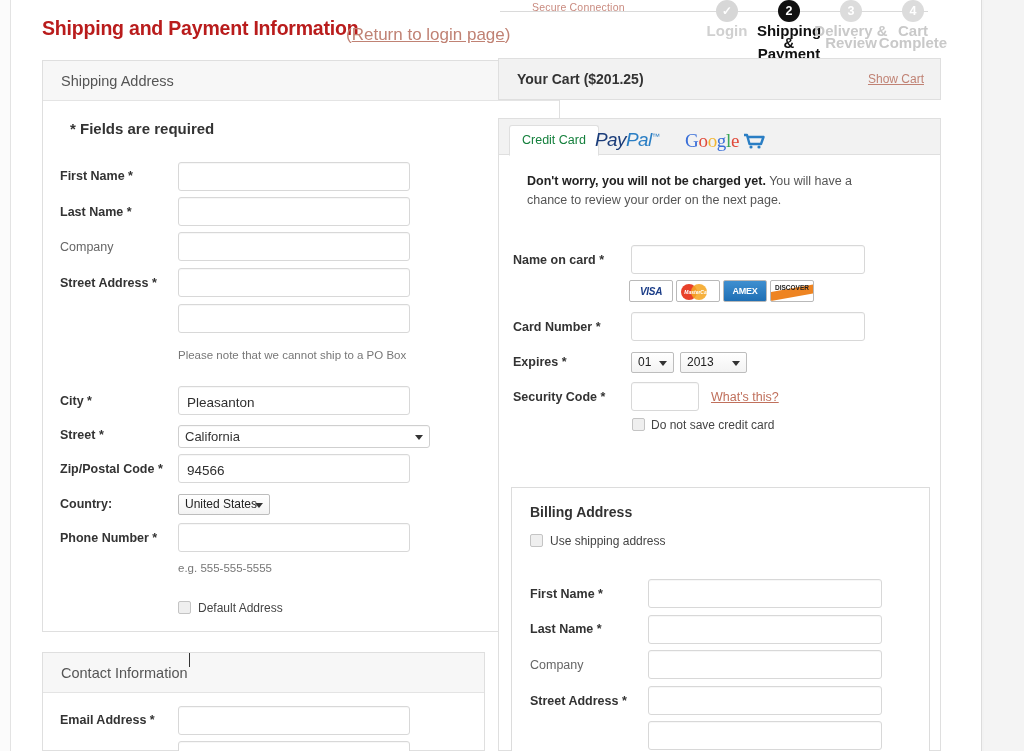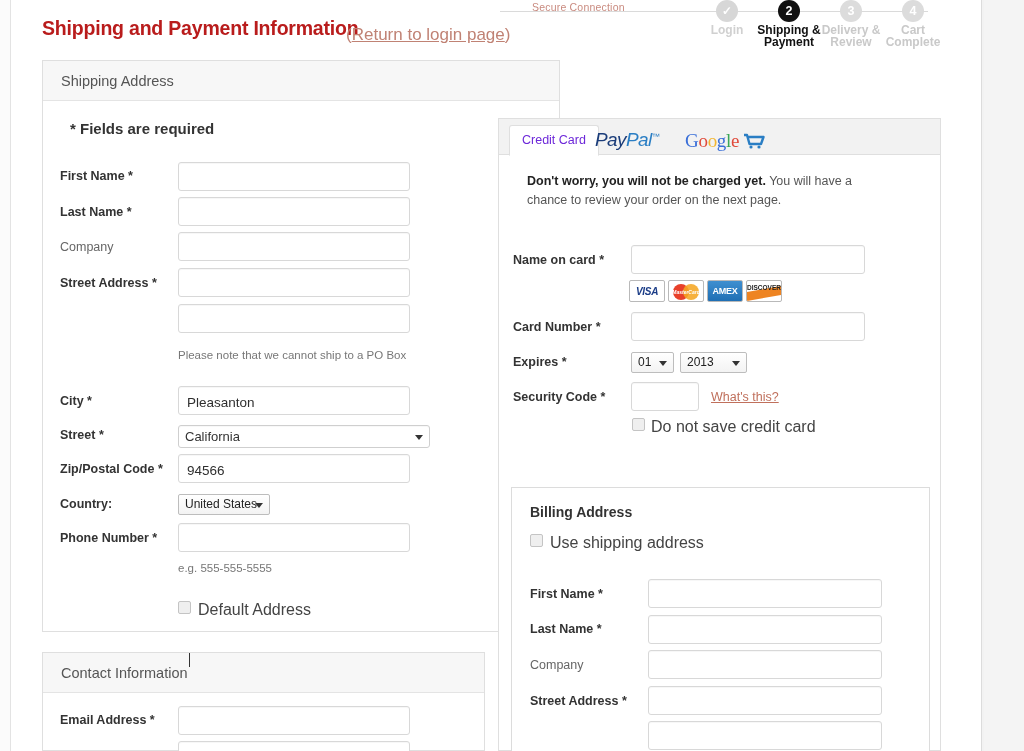--- a/index.html
+++ b/index.html
@@ -49,21 +49,21 @@
   .step { position: absolute; top: 0px; text-align: center; width: 74px; }
   .step .circ {
     width: 22px; height: 22px; border-radius: 50%;
     margin: 0 auto; color: #fff; font-size: 12.5px; font-weight: bold;
     line-height: 22px; text-align: center;
   }
   .step.done .circ { background: #d7d7d7; font-size: 12px; }
   .step.active .circ { background: #111111; }
   .step.todo .circ { background: #dcdcdc; }
   .step .lbl {
-    margin-top: 3px; font-size: 12px; line-height: 11.5px;
+    margin-top: 3px; font-size: 15px; line-height: 11.5px;
     color: #c9c9c9; font-weight: bold;
   }
   .step.active .lbl { color: #111; }
   .step.done .lbl { color: #d0d0d0; }
 
   
   .page-title {
     position: absolute; left: 42px; top: 17px;
     font-size: 19.5px; font-weight: bold; color: #b91c1c;
     letter-spacing: -.2px;
@@ -146,31 +146,31 @@
     border-right: 4px solid transparent;
     border-top: 5px solid #333;
   }
 
   
   .cbox {
     position: absolute; width: 13px; height: 13px;
     background: #efefef; border: 1px solid #c4c4c4; border-radius: 2px;
   }
   .cbox-lbl {
-    position: absolute; font-size: 16px; color: #444; white-space: nowrap;
+    position: absolute; font-size: 12px; color: #444; white-space: nowrap;
   }
 
   
   .tabbar {
     position: absolute; left: 0; top: 0; right: 0; height: 36px;
     background: #f2f2f2; border-bottom: 1px solid #dfdfdf;
   }
   .tab {
     position: absolute; top: 6px; height: 30px; line-height: 29px;
-    padding: 0 12px; font-size: 12.5px; color: #6d28d9;
+    padding: 0 12px; font-size: 12.5px; color: #15803d;
   }
   .tab.active {
     background: #fff; border: 1px solid #dfdfdf; border-bottom: 1px solid #fff;
     border-radius: 3px 3px 0 0; top: 6px; height: 31px;
   }
   .paypal { position: absolute; top: 10px; font-style: italic; font-weight: normal;
             font-size: 19px; letter-spacing: -.6px; }
   .paypal .p1 { color: #1b3d7a; }
   .paypal .p2 { color: #2a7ec4; }
   .paypal .tm { font-size: 8px; font-style: normal; vertical-align: super; color:#2a7ec4;}
@@ -181,21 +181,21 @@
   .g-y { color: #f2b733; } .g-g { color: #3aa757; }
 
   .notice {
     position: absolute; font-size: 12.5px; color: #555; line-height: 19px;
     width: 360px;
   }
   .notice b { color: #222; }
 
   
   .cardlogos { position: absolute; display: flex; gap: 3px; }
-  .cl { width: 36px; height: 22px; border: 1px solid #b9b9b9; border-radius: 2px;
+  .cl { width: 44px; height: 22px; border: 1px solid #b9b9b9; border-radius: 2px;
         font-size: 8.5px; font-weight: bold; display: flex; align-items: center;
         justify-content: center; overflow: hidden; position: relative; }
   .cl-visa { background: #fff; color: #1a3c87; font-style: italic; font-size: 10px;
              letter-spacing: -.3px; }
   .cl-mc { background: #fff; }
   .cl-mc .c1, .cl-mc .c2 { position: absolute; top: 3px; width: 16px; height: 16px;
                             border-radius: 50%; }
   .cl-mc .c1 { left: 4px; background: #e8402a; }
   .cl-mc .c2 { left: 14px; background: #f5a623; opacity: .88; }
   .cl-mc .mct { position: absolute; z-index: 3; color: #fff; font-size: 5px;
@@ -325,20 +325,26 @@
 
   <div class="panel" style="left:42px; top:652px; width:443px; height:99px;">
     <div class="panel-head"><span>Contact Information</span><span class="caret-txt" style="display:inline-block; width:1px; height:14px; background:#333; vertical-align:-2px; margin-left:1px;"></span></div>
     <div class="flabel" style="left:17px; top:60px;">Email Address *</div>
     <div class="finput" style="left:135px; top:53px; width:232px; height:29px;">
         <span class="val"></span>
       </div>
     <div class="finput" style="left:135px; top:88px; width:232px; height:29px;"></div>
   </div>
 
+  <div class="panel" style="left:498px; top:58px; width:443px; height:42px;">
+    <div class="panel-head cart">
+      <span class="cart-title">Your Cart ($201.25)</span>
+      <span class="show-cart">Show Cart</span>
+    </div>
+  </div>
 
   <div class="panel" style="left:498px; top:118px; width:443px; height:633px;">
     <div class="tabbar">
       <div class="tab active" style="left:10px;">Credit Card</div>
       <div class="paypal" style="left:96px;"><span class="p1">Pay</span><span class="p2">Pal</span><span class="tm">™</span></div>
       <div class="glogo" style="left:186px;"><span class="g-b">G</span><span class="g-r">o</span><span class="g-y">o</span><span class="g-b">g</span><span class="g-g">l</span><span class="g-r">e</span><svg width="22" height="16" viewBox="0 0 22 16" style="vertical-align:-2px; margin-left:4px;">
             <path d="M1 2 L4 2 L6.5 11 L18 11 L20.5 4 L5 4" fill="none" stroke="#2a7ec4" stroke-width="2.4" stroke-linejoin="round"></path>
             <circle cx="8" cy="14" r="1.6" fill="#2a7ec4"></circle>
             <circle cx="16" cy="14" r="1.6" fill="#2a7ec4"></circle>
           </svg></div>

